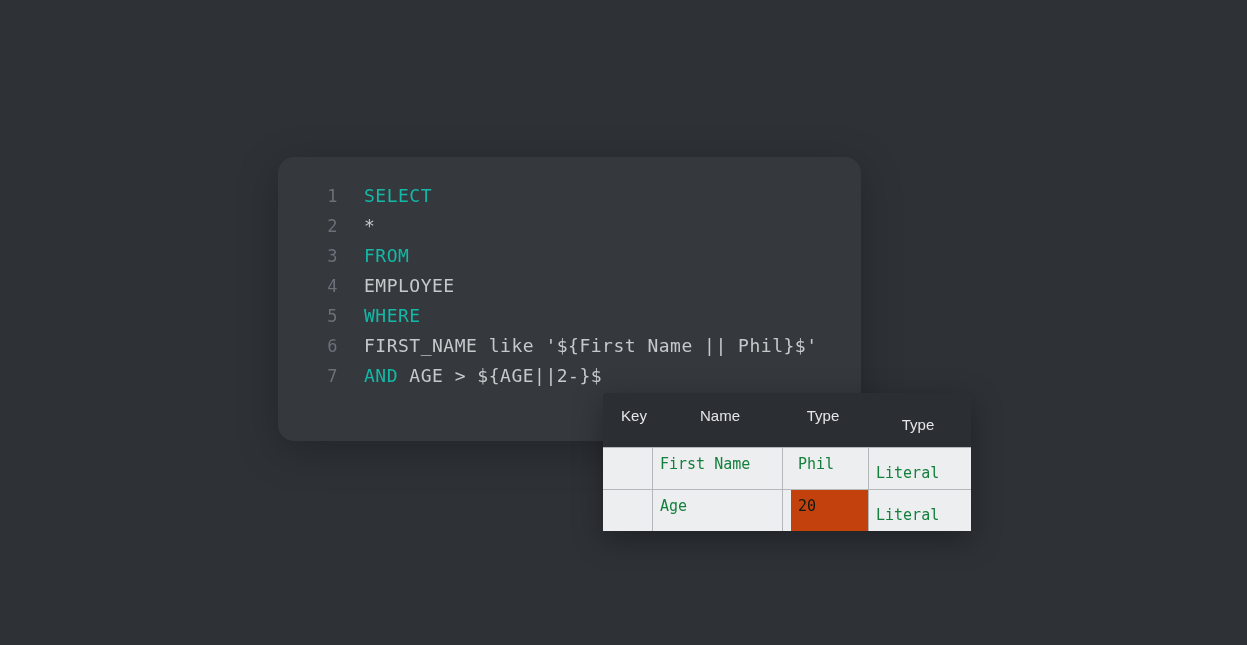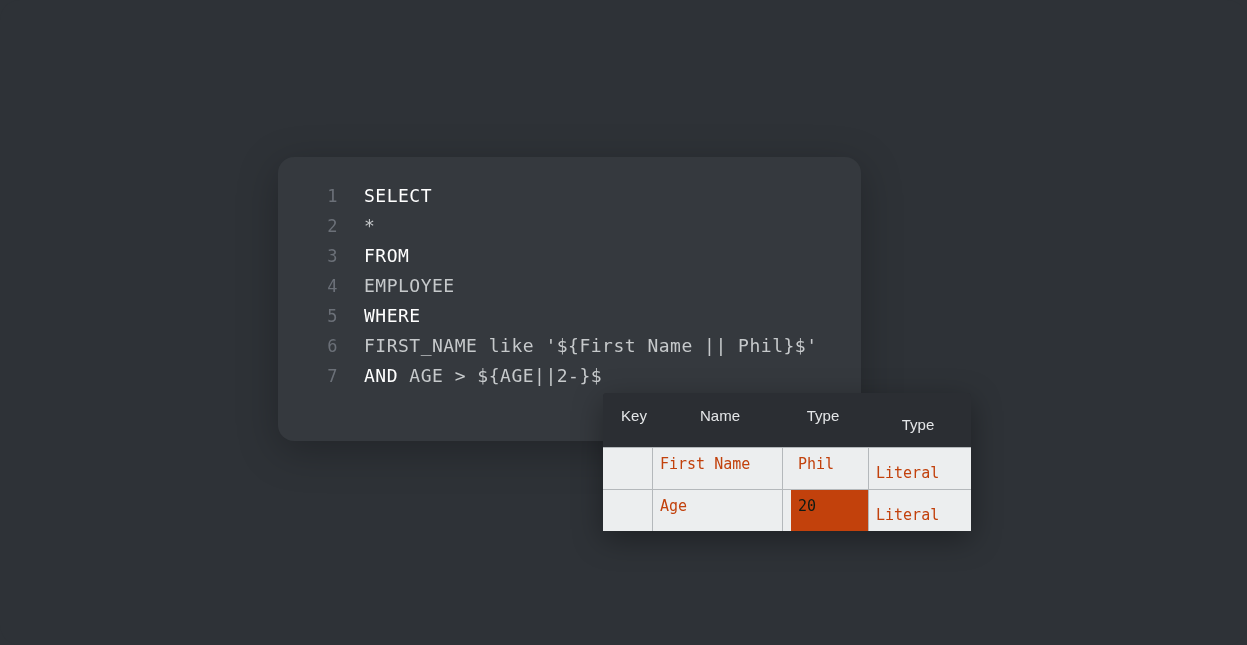--- a/index.html
+++ b/index.html
@@ -48,21 +48,21 @@
       text-align: right;
       margin-right: 26px;
       user-select: none;
       font-size: 17px;
     }
     .code-content {
       color: #c6c9cb;
       white-space: pre;
     }
     .keyword {
-      color: #ffffff;
+      color: #14b8a6;
       font-weight: 500;
     }
     .params-table {
       position: absolute;
       left: 603px;
       top: 393px;
       width: 368px;
       background: #2b2e33;
       border-radius: 4px 4px 0 0;
       box-shadow: 0 8px 30px rgba(0,0,0,0.35);
@@ -87,21 +87,21 @@
     .table-body {
       background: #eceeef;
     }
     .table-row {
       display: flex;
       border-top: 1px solid #b4b8bb;
     }
     .table-row .td {
       font-family: 'Menlo', 'Consolas', 'Monaco', monospace;
       font-size: 15px;
-      color: #c2410c;
+      color: #15803d;
       padding: 7px 0 7px 7px;
       border-right: 1px solid #b4b8bb;
       white-space: nowrap;
       overflow: hidden;
     }
     .table-row .td:last-child {
       border-right: none;
     }
     .td.col-key { width: 50px; }
     .td.col-name { width: 130px; }

